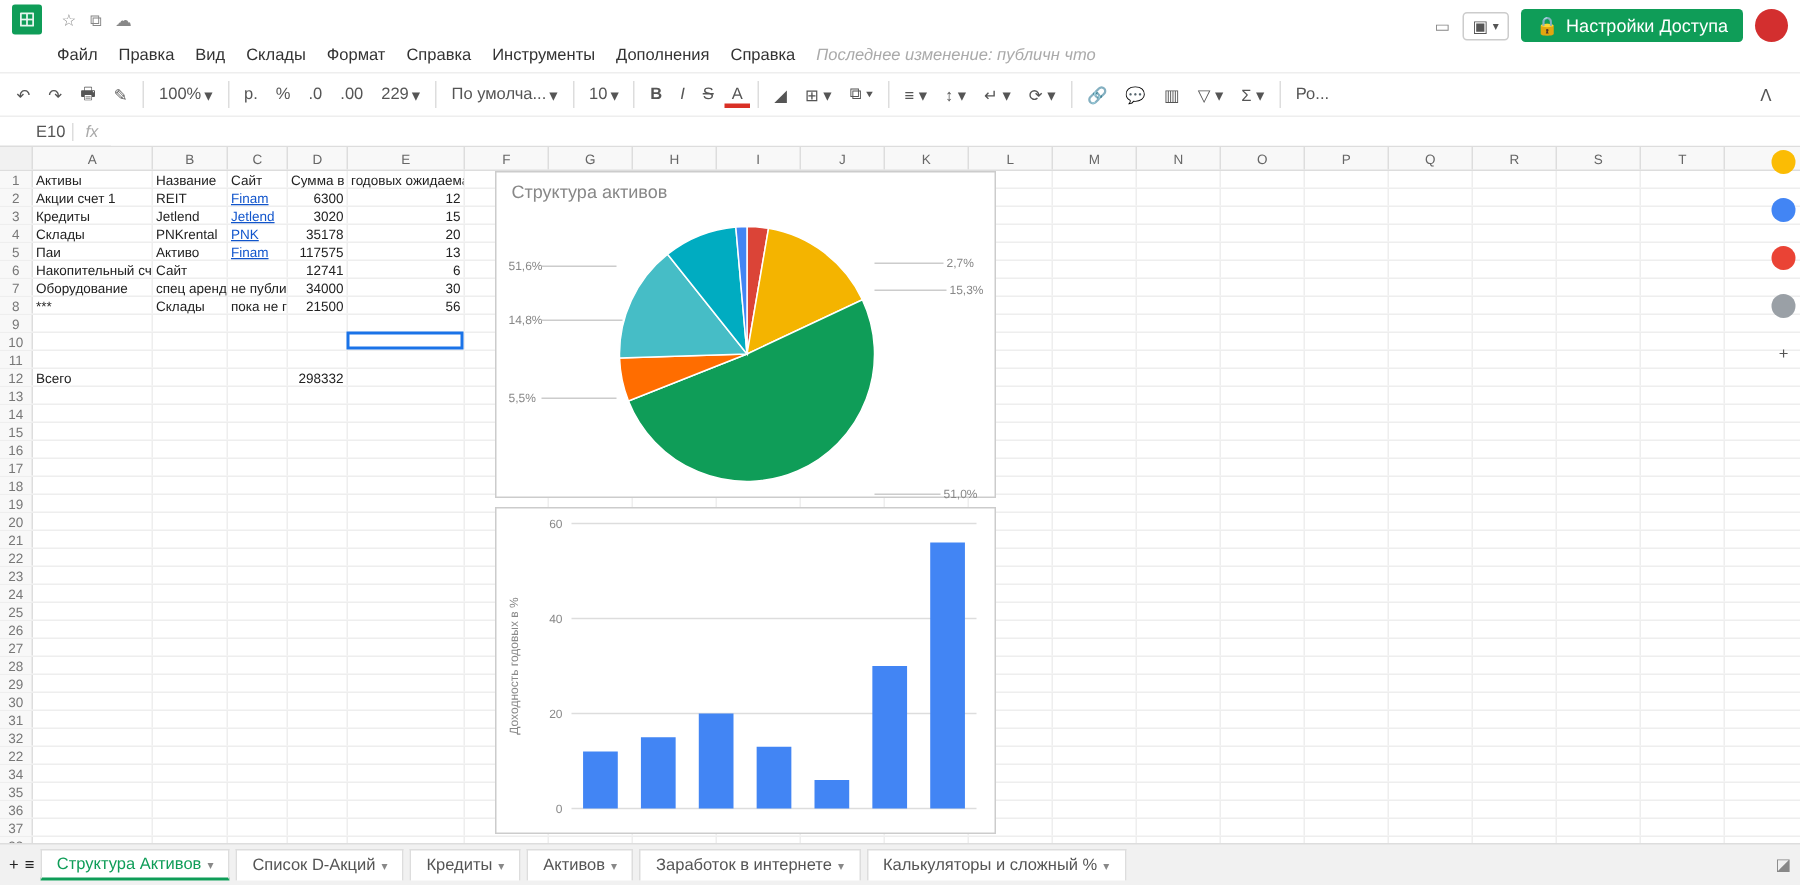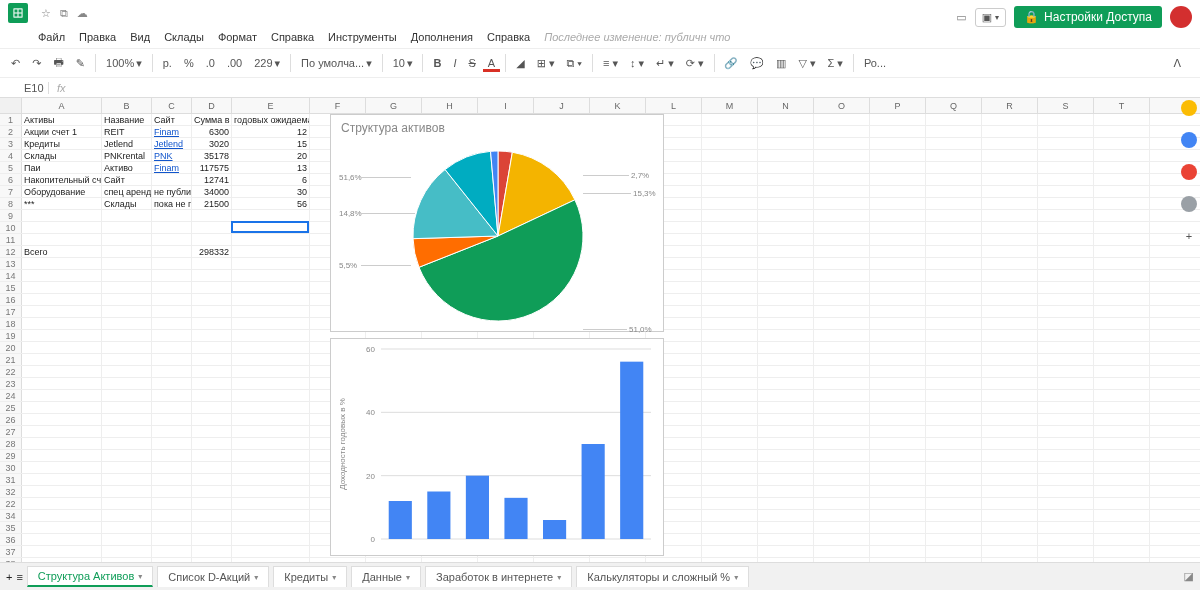--- a/index.html
+++ b/index.html
@@ -1129,21 +1129,21 @@
       </div>
       <div class="st">
         <span>Список D-Акций</span>
         <span class="dd">▾</span>
       </div>
       <div class="st">
         <span>Кредиты</span>
         <span class="dd">▾</span>
       </div>
       <div class="st">
-        <span>Данные</span>
+        <span>Активов</span>
         <span class="dd">▾</span>
       </div>
       <div class="st">
         <span>Заработок в интернете</span>
         <span class="dd">▾</span>
       </div>
       <div class="st">
         <span>Калькуляторы и сложный %</span>
         <span class="dd">▾</span>
       </div>

